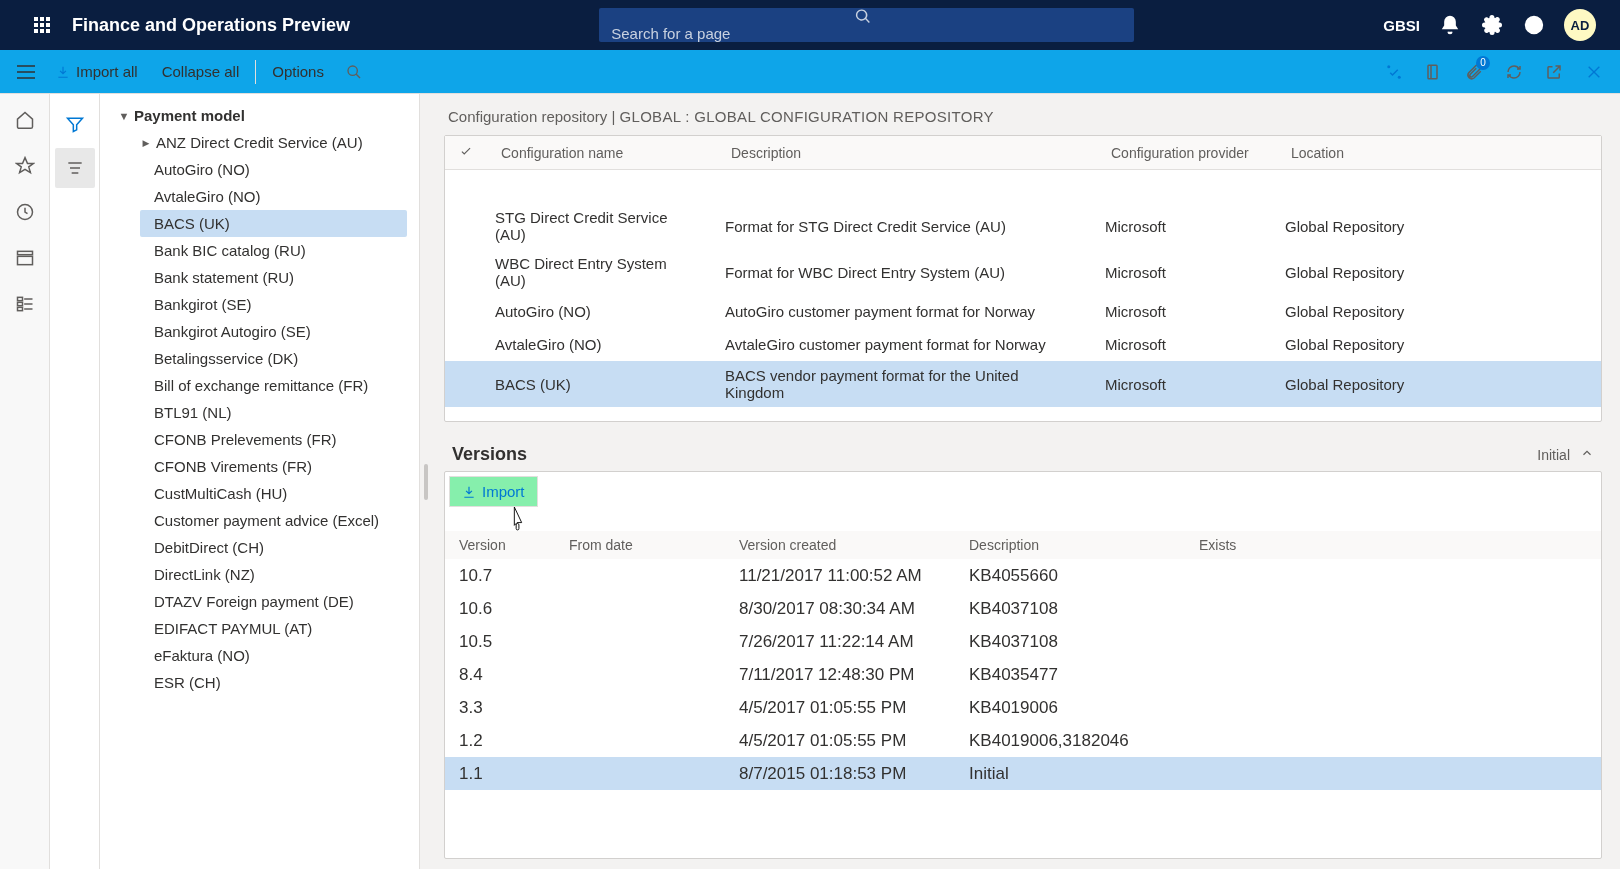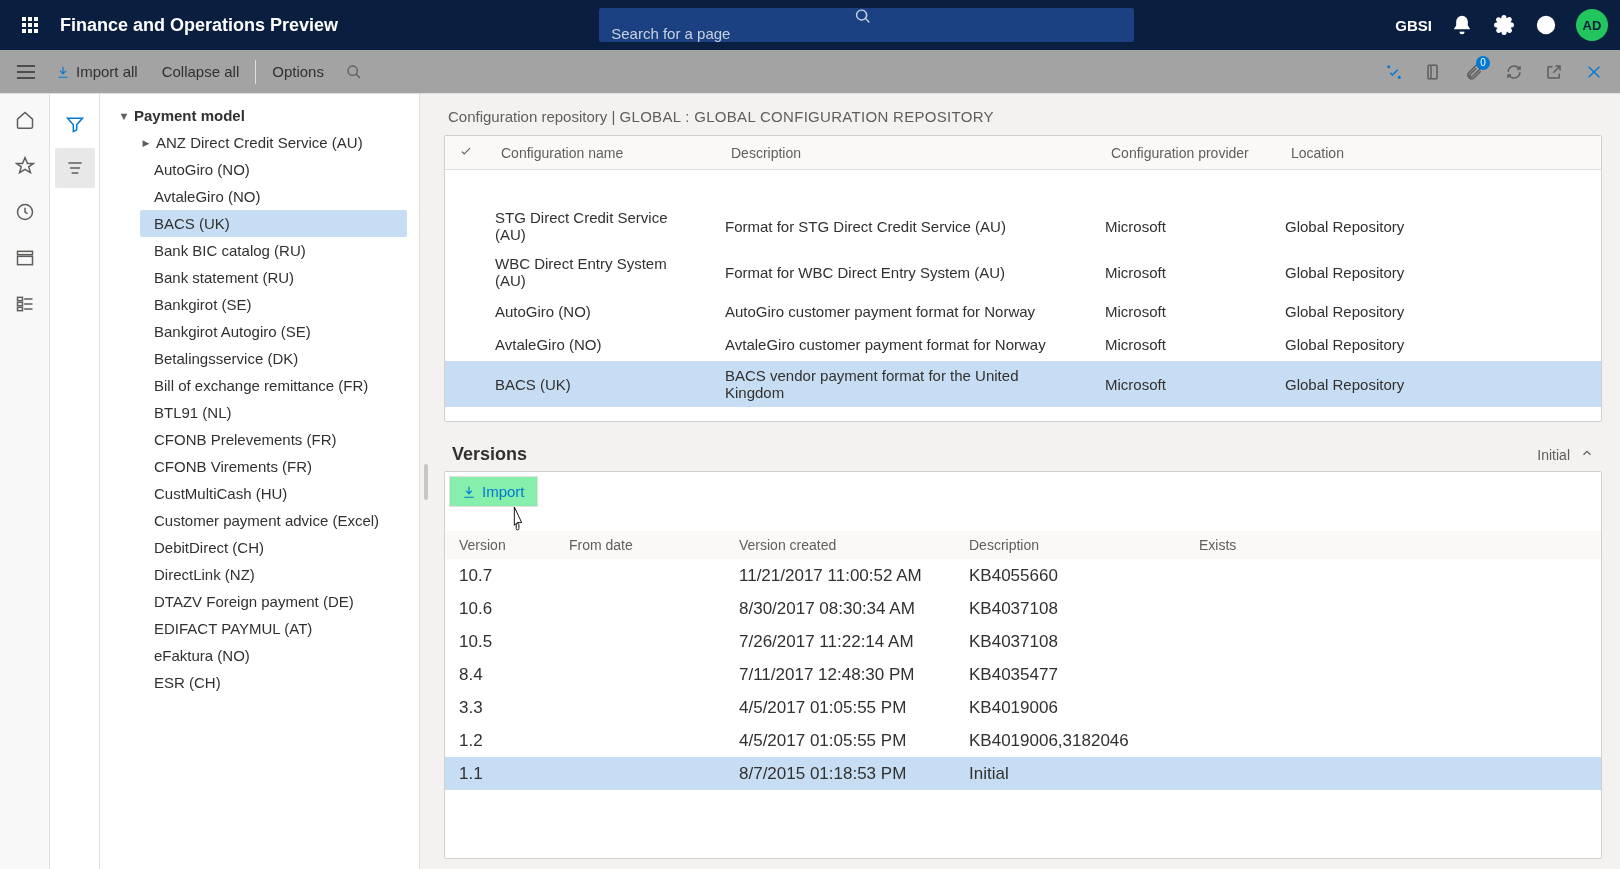--- a/index.html
+++ b/index.html
@@ -1,34 +1,34 @@
 <!DOCTYPE html>
 <html><head>
 <meta charset="utf-8">
 <style>
 * { box-sizing: border-box; margin: 0; padding: 0; }
 body { font-family: "Segoe UI", Arial, sans-serif; font-size: 14px; color: #323130; background: #f3f2f1; width: 1620px; height: 869px; overflow: hidden; }
 
 
-.top-header { height: 50px; background: #0a1e40; display: flex; align-items: center; color: #fff; padding: 0 12px; }
+.top-header { height: 50px; background: #0a1e40; display: flex; align-items: center; color: #fff; padding: 0 24px; }
 .waffle { width: 36px; height: 36px; display: flex; align-items: center; justify-content: center; cursor: pointer; }
 .waffle svg { fill: #fff; }
 .app-title { font-size: 18px; font-weight: 600; margin-left: 12px; }
 .search-box { margin-left: auto; margin-right: auto; position: relative; width: 535px; height: 34px; background: #1b4182; border-radius: 2px; display: flex; align-items: center; padding: 0 12px; color: #c8d1e0; flex-direction: column; }
 .search-box svg { fill: #c8d1e0; width: 18px; height: 18px; margin-right: 8px; }
 .search-box input { background: transparent; border: none; outline: none; color: #fff; font-size: 15px; width: 100%; }
 .search-box input::placeholder { color: #c8d1e0; }
 .header-right { display: flex; align-items: center; gap: 18px; }
 .company-name { font-size: 15px; font-weight: 600; }
 .header-icon { width: 24px; height: 24px; cursor: pointer; display:flex; align-items:center; justify-content:center;}
 .header-icon svg { fill: #fff; stroke: #fff; }
-.avatar { width: 32px; height: 32px; border-radius: 50%; background: #22c55e; color: #0a1e40; display: flex; align-items: center; justify-content: center; font-weight: 600; font-size: 13px; }
-
-
-.action-bar { height: 44px; background: #a3a3a3; border-bottom: 1px solid #e1dfdd; display: flex; align-items: center; padding: 0 8px; }
+.avatar { width: 32px; height: 32px; border-radius: 50%; background: #fef9c3; color: #0a1e40; display: flex; align-items: center; justify-content: center; font-weight: 600; font-size: 13px; }
+
+
+.action-bar { height: 44px; background: #0ea5e9; border-bottom: 1px solid #e1dfdd; display: flex; align-items: center; padding: 0 8px; }
 .hamburger { width: 36px; height: 36px; display: flex; align-items: center; justify-content: center; cursor: pointer; }
 .action-item { display: flex; align-items: center; gap: 6px; padding: 0 12px; height: 100%; cursor: pointer; font-size: 15px; }
 .action-item.icon-only { padding: 0 10px; }
 .divider { width: 1px; height: 24px; background: #e1dfdd; margin: 0 4px; }
 .action-right { margin-left: auto; display: flex; align-items: center; gap: 4px; }
 .action-right .ricon { width: 36px; height: 36px; display: flex; align-items: center; justify-content: center; cursor: pointer; position: relative; }
 .badge { position: absolute; top: 2px; right: 2px; background: #0078d4; color: #fff; border-radius: 8px; font-size: 10px; min-width: 14px; height: 14px; display: flex; align-items: center; justify-content: center; }
 
 
 .main { display: flex; height: calc(100% - 94px); }

